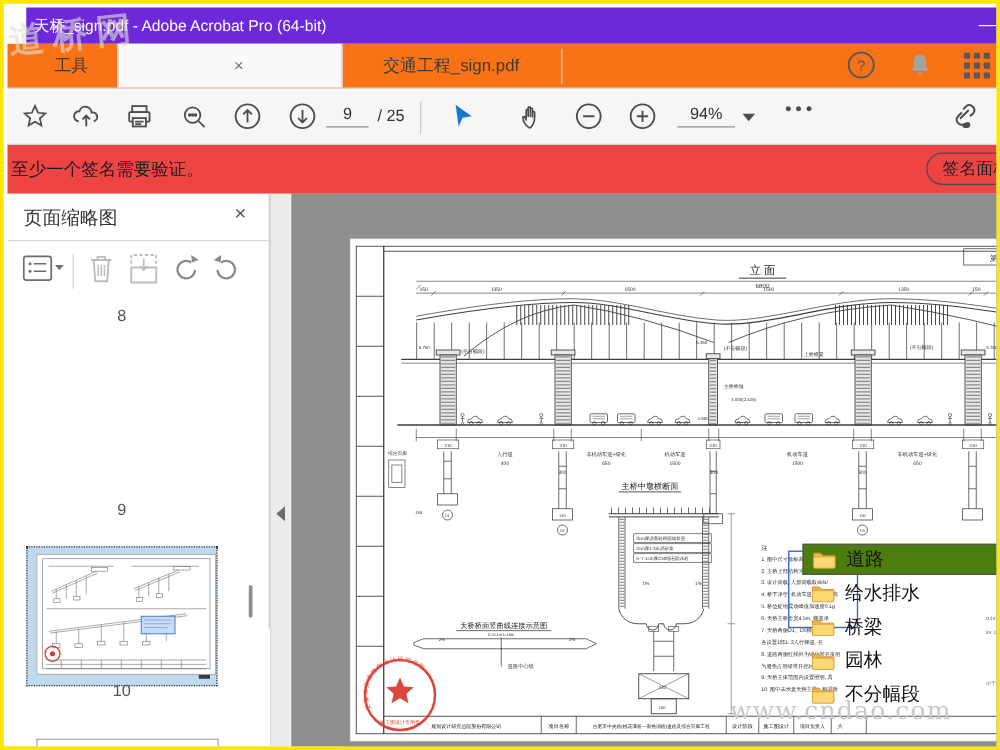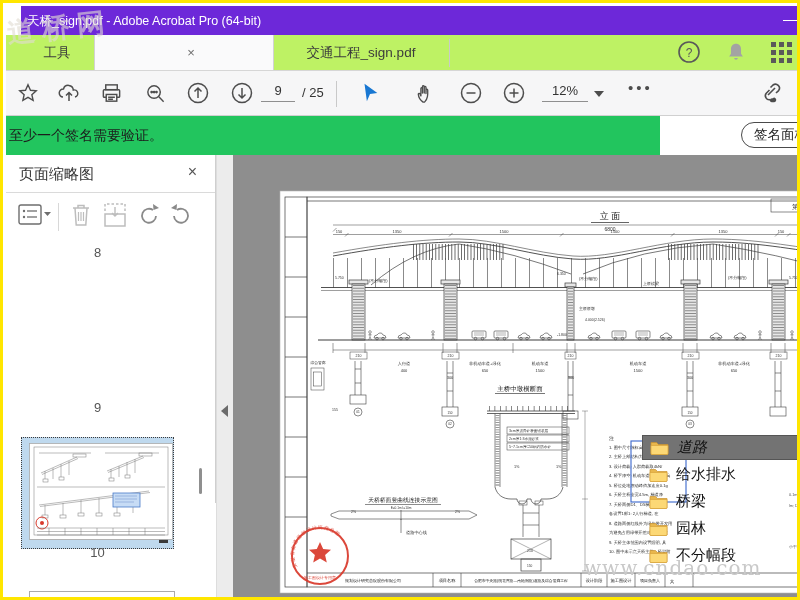--- a/index.html
+++ b/index.html
@@ -8,42 +8,42 @@
     border:3px solid #FFE600;background:#fff;overflow:hidden;}
   .abs{position:absolute;}
   
   .titlebar{left:18px;top:3px;width:794px;height:29px;background:#6d28d9;}
   .titlebar .ttl{position:absolute;left:6px;top:7px;color:#fff;font-size:12.5px;white-space:nowrap;}
   .minbtn{position:absolute;left:752px;top:0;width:34px;height:29px;color:#fff;
     font-size:14px;text-align:center;line-height:26px;}
   .logo-wm{left:4px;top:6px;font-size:28px;letter-spacing:7px;color:rgba(225,220,210,.62);
     transform:rotate(-6deg);z-index:30;font-weight:bold;pointer-events:none;}
   
-  .tabbar{left:3px;top:32px;width:794px;height:36px;background:#bef264;border-bottom:1px solid #D6D6D6;box-sizing:border-box;}
+  .tabbar{left:3px;top:32px;width:794px;height:36px;background:#f97316;border-bottom:1px solid #D6D6D6;box-sizing:border-box;}
   .tab{position:absolute;top:0;height:35px;font-size:13.5px;color:#3c3c3c;display:flex;align-items:center;justify-content:center;}
   .tab.tools{left:12px;width:78px;}
   .tab.active{left:88px;width:178px;background:#FAFAFB;border-left:1px solid #D2D2D2;border-right:1px solid #D2D2D2;}
   .tab .x{margin-left:14px;color:#6d6d6d;font-size:13px;}
   .tab.doc2{left:267px;width:176px;}
   .tabdiv{position:absolute;left:443px;top:4px;width:1px;height:28px;background:#C9C9C9;}
   .tabicons{position:absolute;right:8px;top:5px;display:flex;gap:24px;align-items:center;}
   
   .toolbar{left:3px;top:68px;width:794px;height:45px;background:#F6F6F7;border-bottom:1px solid #D0D0D0;box-sizing:border-box;}
   .tbtn{position:absolute;top:6px;width:32px;height:32px;display:flex;align-items:center;justify-content:center;}
   .pageinput{position:absolute;left:255px;top:12px;width:34px;text-align:center;font-size:13px;color:#333;
     border-bottom:1px solid #8f8f8f;height:18px;}
   .pagetotal{position:absolute;left:296px;top:14px;font-size:13px;color:#333;}
   .vdiv{position:absolute;left:330px;top:10px;width:1px;height:26px;background:#C9C9C9;}
   .zoomval{position:absolute;left:536px;top:12px;width:46px;text-align:center;font-size:13px;color:#333;
     border-bottom:1px solid #8f8f8f;height:18px;}
   .caret{position:absolute;left:588px;top:20px;width:0;height:0;border-left:5px solid transparent;
     border-right:5px solid transparent;border-top:6px solid #4d4d4d;}
   .dots{position:absolute;left:622px;top:8px;font-size:15px;color:#4d4d4d;letter-spacing:3px;}
   
-  .notice{left:3px;top:113px;width:654px;height:39px;background:#22c55e;}
+  .notice{left:3px;top:113px;width:794px;height:39px;background:#ef4444;}
   .notice .txt{position:absolute;left:3px;top:11px;font-size:14px;color:#1c1c1c;}
   .signbtn{position:absolute;left:735px;top:6px;width:86px;height:26px;border:1.5px solid #4a4a4a;
     border-radius:14px;font-size:13.5px;color:#222;display:flex;align-items:center;padding-left:12px;box-sizing:border-box;}
   
   .panel{left:3px;top:152px;width:209px;height:348px;background:#fff;border-right:1px solid #CFCFCF;box-sizing:content-box;}
   .panelhead{position:absolute;left:0;top:0;width:100%;height:38px;border-bottom:1px solid #DADADA;box-sizing:border-box;}
   .panelhead .t{position:absolute;left:13px;top:10px;font-size:15px;color:#333;}
   .panelhead .x{position:absolute;right:18px;top:8px;font-size:16px;color:#555;}
   .panelicons{position:absolute;left:0;top:38px;width:100%;height:48px;}
   .pdiv{position:absolute;left:52px;top:10px;width:1px;height:28px;background:#D8D8D8;}
@@ -52,21 +52,21 @@
     border:1px dotted #3c3c3c;}
   .handle{position:absolute;left:153px;top:379px;width:9px;height:9px;background:#3a3a3a;}
   .pscroll{position:absolute;left:193px;top:313px;width:3px;height:26px;background:#8F8F8F;border-radius:2px;}
   .collapse{left:213px;top:152px;width:17px;height:445px;background:#ECECEC;border-left:1px solid #DDD;box-sizing:border-box;}
   .collarrow{position:absolute;left:4px;top:250px;width:0;height:0;border-top:6px solid transparent;
     border-bottom:6px solid transparent;border-right:7px solid #6B6B6B;}
   
   .docarea{left:230px;top:152px;width:567px;height:445px;background:#8E8E8E;padding-left:40px;}
   
   .folderitem{position:absolute;display:flex;align-items:center;gap:8px;font-size:15px;color:#111;z-index:20;}
-  .folderitem.sel{background:#737373;border:1px solid #555;box-sizing:border-box;padding-left:7px;font-style:italic;}
+  .folderitem.sel{background:#4d7c0f;border:1px solid #555;box-sizing:border-box;padding-left:7px;}
   .sitewm{left:581px;top:553px;font-size:20px;color:#C9C9C9;letter-spacing:1px;z-index:25;
     font-family:"DejaVu Serif","Liberation Serif",serif;}
   svg text{font-family:"Liberation Sans","DejaVu Sans",sans-serif;}
 </style>
 </head>
 <body>
 
 <div class="screen">
 
   <div class="abs titlebar">
@@ -166,21 +166,21 @@
         <circle cx="12" cy="12" r="9.5"></circle>
           <path d="M7.5 12h9"></path>
         </svg>
     </div>
     <div class="tbtn" style="left:492px">
       <svg width="24" height="24" viewBox="0 0 24 24" fill="none" stroke="#4d4d4d" stroke-width="1.5">
         <circle cx="12" cy="12" r="9.5"></circle>
           <path d="M7.5 12h9M12 7.5v9"></path>
         </svg>
     </div>
-    <div class="zoomval">12%</div>
+    <div class="zoomval">94%</div>
     <div class="caret"></div>
     <div class="dots">•••</div>
     <div class="tbtn" style="left:748px">
       <svg width="26" height="26" viewBox="0 0 26 26" fill="none" stroke="#4d4d4d" stroke-width="1.6">
         <path d="M11 15L18 8"></path>
           <path d="M13.5 7.5l2.5-2.5a4 4 0 0 1 5.6 5.6L19 13"></path>
         <path d="M12.5 10l-3 3a4 4 0 0 0 4 6.6"></path>
         <path d="M15 21.5c-1.4 0-1.8-1.2-1-2 .5-.5 1.3-.6 1.8-.2.2-.9 1.5-1.2 2.2-.5.8.7.5 2.7-.8 2.7z" fill="#4d4d4d"></path>
         </svg>
     </div>

